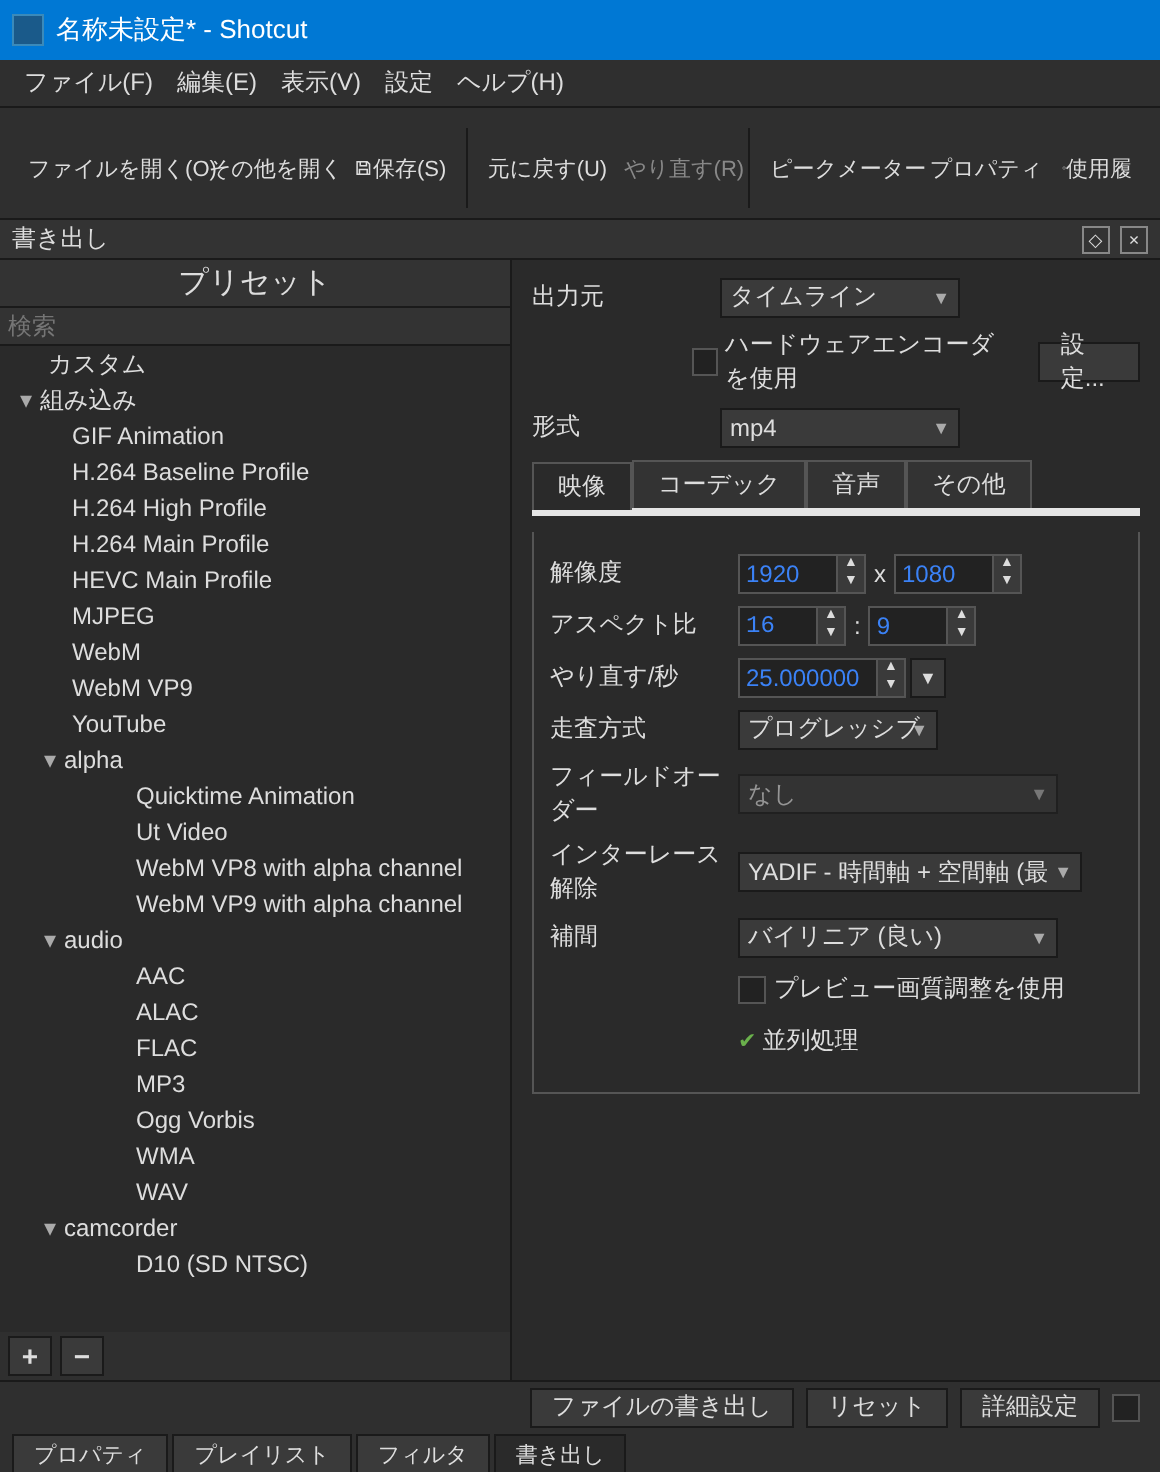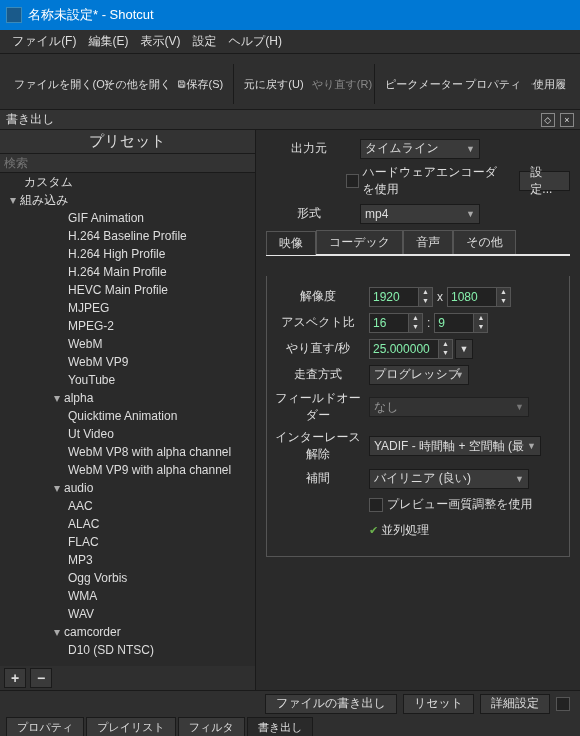--- a/index.html
+++ b/index.html
@@ -20,38 +20,38 @@
 .left{width:256px;display:flex;flex-direction:column;border-right:1px solid #1a1a1a}
 .subhdr{background:#333;text-align:center;padding:2px 0;font-size:15px;border-bottom:1px solid #1a1a1a;font-weight:normal}
 .searchrow{background:#333;border-bottom:1px solid #1a1a1a;display:flex}
 .searchrow input{flex:1;background:#333;border:none;padding:2px 4px;color:#5eead4;outline:none}
 .tree{flex:1;overflow-y:auto;background:#2a2a2a;position:relative}
 .tree::-webkit-scrollbar{width:14px}
 .tree::-webkit-scrollbar-track{background:#3a3a3a}
 .tree::-webkit-scrollbar-thumb{background:#5a5a5a}
 .ti{padding:1px 0 1px 4px;white-space:nowrap;line-height:16px}
 .ti.d1{padding-left:24px}
-.ti.d2{padding-left:68px}
+.ti.d2{padding-left:36px}
 .ti.d3{padding-left:68px}
 .ti.br .arr{display:inline-block;width:10px;margin-left:-14px;color:#aaa}
 .addrem{height:24px;background:#2f2f2f;display:flex;align-items:center;padding:0 4px;gap:4px}
 .sqbtn{width:22px;height:20px;background:#3a3a3a;border:1px solid #1a1a1a;display:flex;align-items:center;justify-content:center;font-size:14px;font-weight:bold}
 .right{flex:1;padding:8px 10px;background:#2a2a2a;overflow:hidden}
 .row{display:flex;align-items:center;margin-bottom:5px;min-height:21px}
-.rlbl{width:94px;text-align:center;padding-right:8px;font-size:12px}
+.rlbl{width:94px;text-align:left;padding-right:8px;font-size:12px}
 .combo{background:#3a3a3a;border:1px solid #1a1a1a;height:20px;display:flex;align-items:center;padding:0 4px;position:relative}
 .combo .carr{position:absolute;right:4px;font-size:9px;color:#aaa}
 .cbox{width:14px;height:14px;background:#222;border:1px solid #555;display:inline-flex;align-items:center;justify-content:center;font-size:10px;margin-right:4px}
 .btn{background:#3a3a3a;border:1px solid #1a1a1a;height:20px;padding:0 10px;display:inline-flex;align-items:center}
-.tabbar{display:flex;border-bottom:2px solid #e5e5e5;margin:6px 0 20px}
+.tabbar{display:flex;border-bottom:4px solid #e5e5e5;margin:6px 0 8px}
 .tab{background:#333;border:1px solid #555;border-bottom:none;padding:3px 12px;margin-right:0;position:relative}
 .tab.active{background:#2a2a2a;top:1px}
 .tabcontent{border:1px solid #555;border-top:none;padding:10px 8px;background:#2a2a2a}
 .spin{background:#222;border:1px solid #555;height:20px;display:flex;align-items:center}
-.spin input{background:transparent;border:none;width:48px;padding:0 3px;color:#86efac;text-align:left;outline:none}
+.spin input{background:transparent;border:none;width:48px;padding:0 3px;color:#3b82f6;text-align:left;outline:none}
 .spin .sbtns{width:14px;height:100%;display:flex;flex-direction:column;border-left:1px solid #555}
 .spin .sbtns span{flex:1;font-size:7px;line-height:8px;text-align:center;background:#3a3a3a}
 .xsep{margin:0 4px}
 .extrabtn{width:18px;height:20px;background:#3a3a3a;border:1px solid #1a1a1a;display:flex;align-items:center;justify-content:center;font-size:9px;margin-left:2px}
 .footer{height:26px;background:#2f2f2f;display:flex;align-items:center;padding:0 6px;gap:6px;border-top:1px solid #1a1a1a;justify-content:flex-end}
 .tabsbottom{height:22px;background:#2f2f2f;display:flex;align-items:flex-end;padding:0 6px}
 .btab{background:#3a3a3a;border:1px solid #1a1a1a;padding:2px 10px;margin-right:2px;font-size:11px}
 .btab.active{background:#2a2a2a;border-bottom-color:#2a2a2a}
 .chk{display:inline-flex;align-items:center}
 .chk .mark{color:#6ab04c;margin-right:3px;font-size:11px}
@@ -143,21 +143,20 @@
     </div>
     <div class="tree">
       <div class="ti d1">カスタム</div>
       <div class="ti d1 br"><span class="arr">▾</span><span>組み込み</span></div>
       <div class="ti d2">GIF Animation</div>
       <div class="ti d2">H.264 Baseline Profile</div>
       <div class="ti d2">H.264 High Profile</div>
       <div class="ti d2">H.264 Main Profile</div>
       <div class="ti d2">HEVC Main Profile</div>
       <div class="ti d2">MJPEG</div>
-      <div class="ti d2">MPEG-2</div>
       <div class="ti d2">WebM</div>
       <div class="ti d2">WebM VP9</div>
       <div class="ti d2">YouTube</div>
       <div class="ti d2 br"><span class="arr">▾</span><span>alpha</span></div>
       <div class="ti d3">Quicktime Animation</div>
       <div class="ti d3">Ut Video</div>
       <div class="ti d3">WebM VP8 with alpha channel</div>
       <div class="ti d3">WebM VP9 with alpha channel</div>
       <div class="ti d2 br"><span class="arr">▾</span><span>audio</span></div>
       <div class="ti d3">AAC</div>
@@ -221,21 +220,21 @@
             <input value="1080" style="">
             <div class="sbtns">
               <span>▲</span>
               <span>▼</span>
             </div>
           </div>
       </div>
       <div class="row">
         <div class="rlbl">アスペクト比</div>
         <div class="spin">
-            <input style="width: 38px;" value="16">
+            <input style="width: 38px; font-family: Liberation Mono, monospace;" value="16">
             <div class="sbtns">
               <span>▲</span>
               <span>▼</span>
             </div>
           </div>
         <span class="xsep">:</span>
         <div class="spin">
             <input style="width: 38px;" value="9">
             <div class="sbtns">
               <span>▲</span>

